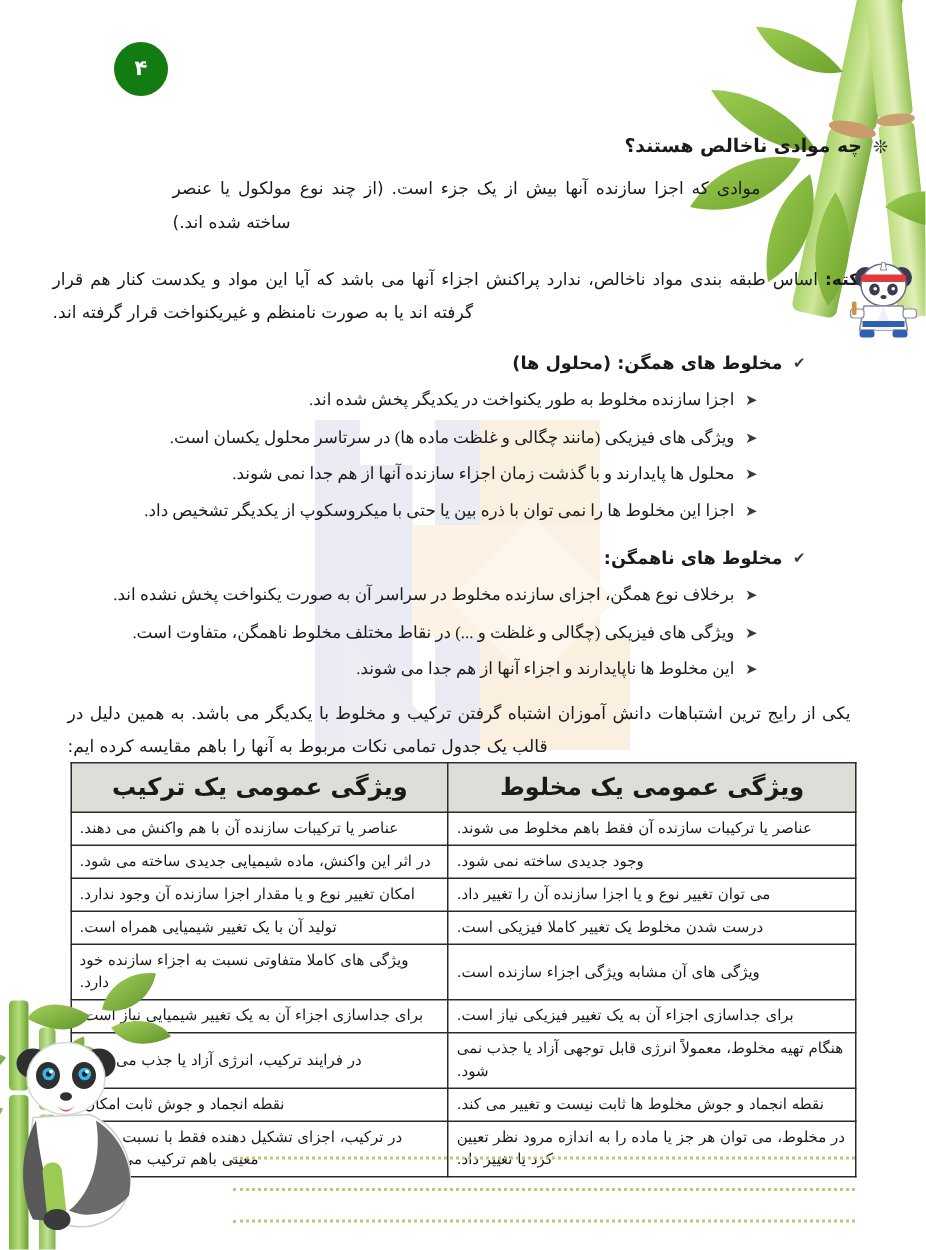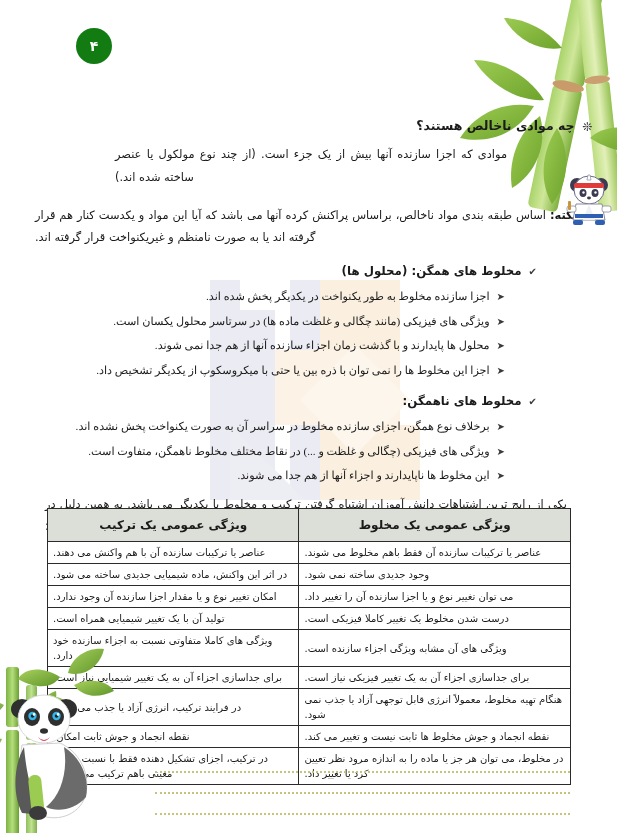--- a/index.html
+++ b/index.html
@@ -83,21 +83,21 @@
   
   .content {
     position: absolute;
     left: 0;
     top: 0;
     width: 617px;
     z-index: 2;
   }
 
   .heading-row {
-    margin: 117px 25px 0 150px;
+    margin: 88px 25px 0 150px;
     text-align: right;
     font-size: 12.5px;
     font-weight: bold;
     line-height: 1.5;
   }
   .heading-icon {
     display: inline-block;
     font-size: 12px;
     color: #333;
     vertical-align: -1px;
@@ -180,21 +180,21 @@
   }
   .compare-table th,
   .compare-table td {
     border: 1px solid #2b2b2b;
     padding: 3px 5px;
     vertical-align: middle;
     line-height: 1.5;
   }
   .compare-table th {
     background: #dcded8;
-    font-size: 12px;
+    font-size: 16px;
     font-weight: bold;
     text-align: center;
     height: 24px;
     padding: 4px 5px;
   }
   .compare-table td {
     text-align: left;
   }
   .col-a { width: 52%; }
   .col-b { width: 48%; }
@@ -294,21 +294,21 @@
 
   <div class="heading-row">
     <span class="heading-icon">❊</span>
     <span>چه موادی ناخالص هستند؟</span>
   </div>
 
   <div class="para">موادی که اجزا سازنده آنها بیش از یک جزء است. (از چند نوع مولکول یا عنصر ساخته شده اند.)</div>
 
   <div class="para note">
     <span class="note-label">نکته:</span>
-    <span>اساس طبقه بندی مواد ناخالص، براساس پراکنش کرده آنها می باشد که آیا این مواد و یکدست کنار هم قرار گرفته اند یا به صورت نامنظم و غیریکنواخت قرار گرفته اند.</span>
+    <span>اساس طبقه بندی مواد ناخالص، ندارد پراکنش اجزاء آنها می باشد که آیا این مواد و یکدست کنار هم قرار گرفته اند یا به صورت نامنظم و غیریکنواخت قرار گرفته اند.</span>
   </div>
 
   <div class="check-item">
     <span class="sub-mark">✔</span>
     <span>مخلوط های همگن: (محلول ها)</span>
   </div>
   <ul class="sub-list">
     <li class="sub-item">
       <span class="sub-mark">➤</span>
       <span class="sub-text">اجزا سازنده مخلوط به طور یکنواخت در یکدیگر پخش شده اند.</span>

